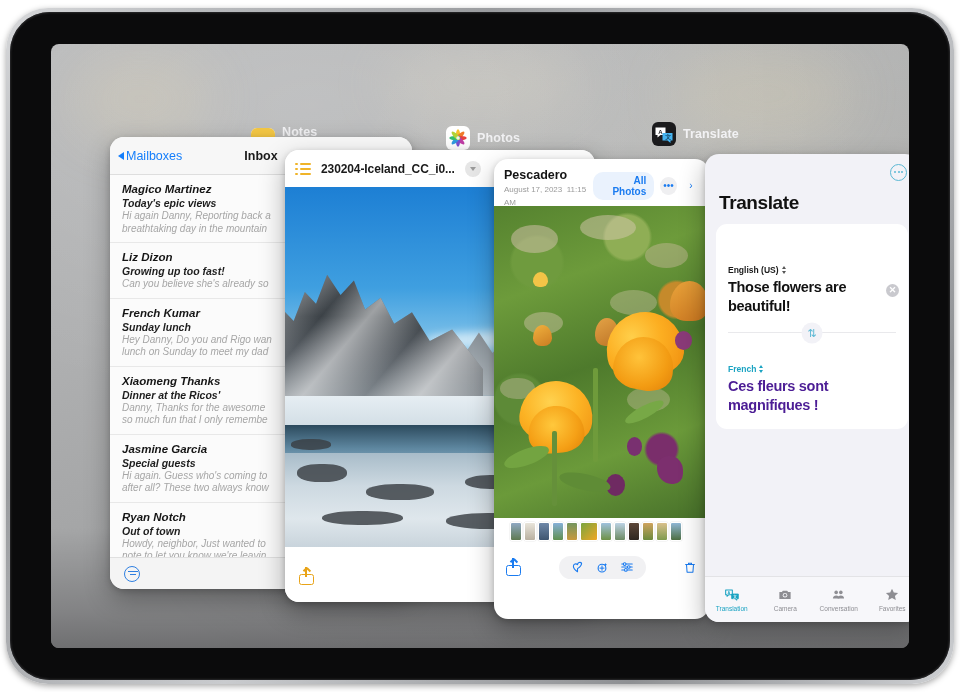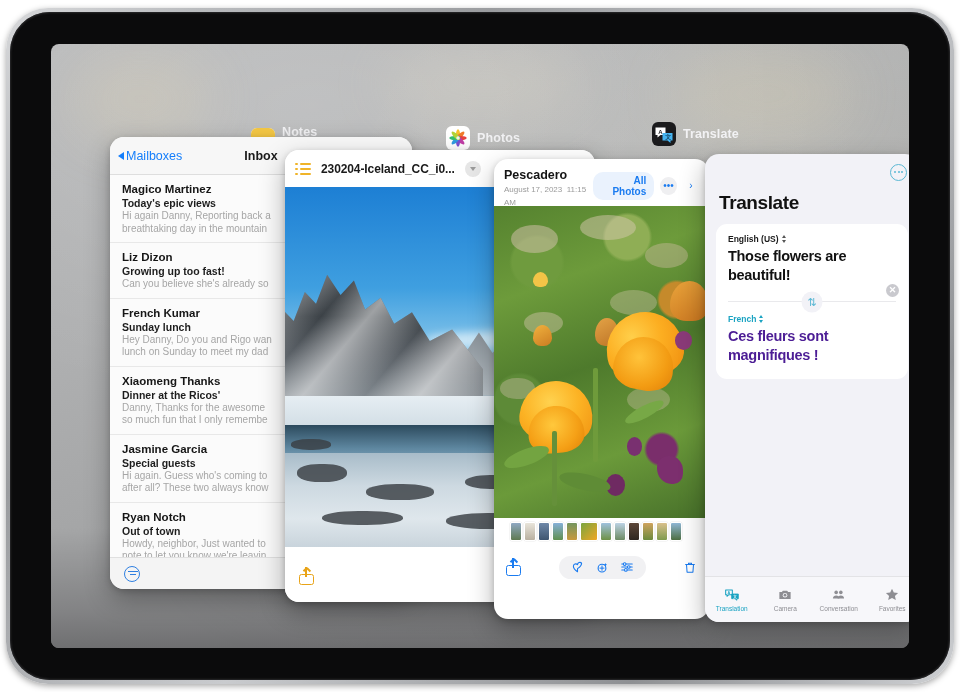--- a/index.html
+++ b/index.html
@@ -65,21 +65,21 @@
   
   #card-mail { left: 59px; top: 93px; width: 302px; height: 452px; z-index: 10; background:#fbfbfb; }
   .mail-nav {
     height: 38px; display: flex; align-items: center; position: relative;
     background: #f7f7f7; border-bottom: .5px solid #dedede;
   }
   .mail-back { display:flex; align-items:center; gap:2px; margin-left: 8px; color:#147efb; font-size: 12.5px; }
   .chev-l { width:0;height:0; border-top:4.5px solid transparent; border-bottom:4.5px solid transparent; border-right:6px solid #147efb; }
   .mail-title { position:absolute; left: 0; right:0; text-align:center; font-size:12.5px; font-weight:700; color:#1b1b1b; }
   .mail-list { padding: 0 0 0 0; }
-  .mail-row { padding: 7px 12px 7px 12px; border-bottom: .5px solid #e8e8e8; }
+  .mail-row { padding: 7px 12px 7px 12px; border-bottom: .5px solid #e8e8e8; font-style: italic; }
   .mail-row:last-child { border-bottom: none; }
   .mail-from { font-size: 11.5px; font-weight: 700; color: #161616; line-height: 14px; }
   .mail-subj { font-size: 10.5px; font-weight: 600; color: #1d1d1d; line-height: 14px; }
   .mail-prev { font-size: 10px; color: #a6a6a6; line-height: 12.5px; white-space: nowrap; }
   .mail-footer {
     position:absolute; left:0; right:0; bottom:0; height: 32px;
     background: #f4f4f4; border-top: .5px solid #e0e0e0;
     display:flex; align-items:center; justify-content:space-between; padding: 0 14px;
   }
   .filter-ic { width:16px; height:16px; border-radius:50%; border:1.4px solid #2f7fe0; position:relative; }
@@ -151,21 +151,21 @@
   .flw .spot { position:absolute; border-radius:50%; }
   .petal { position:absolute; border-radius: 52% 52% 44% 44% / 62% 62% 38% 38%; }
 
   
   #card-translate { left: 654px; top: 110px; width: 214px; height: 468px; z-index: 40; background:#f2f2f7; }
   .tr-topbar { height: 36px; display:flex; align-items:center; justify-content:flex-end; padding: 0 12px; }
   .tr-more { width:17px;height:17px;border-radius:50%;border:1.4px solid #5bb8d4; display:flex;align-items:center;justify-content:center; }
   .tr-more span { width:2px;height:2px;border-radius:50%;background:#5bb8d4;margin:0 .8px;}
   .tr-title { font-size: 19px; font-weight: 800; color:#111; padding: 2px 14px 10px 14px; letter-spacing:-.4px; }
   .tr-card { margin: 0 11px; background:#fff; border-radius: 11px; padding: 10px 12px 14px 12px; position:relative; }
-  .lang-row { display:flex; align-items:center; gap:3px; }
+  .lang-row { display:flex; align-items:center; gap:3px;margin-top:31px; }
   .lang-src { font-size: 8.5px; font-weight:700; color:#1a1a1a; }
   .lang-dst { font-size: 8.5px; font-weight:700; color:#1aa3c2; }
   .updn { display:inline-flex; flex-direction:column; line-height:0; }
   .updn i { display:block; width:0;height:0;border-left:2.6px solid transparent;border-right:2.6px solid transparent; }
   .updn .u { border-bottom:3.2px solid currentColor; margin-bottom:1.4px;}
   .updn .d { border-top:3.2px solid currentColor; }
   .src-text { font-size: 14.5px; font-weight: 800; color:#111; line-height: 19px; letter-spacing:-.3px; margin-top: 3px; padding-right: 14px; }
   .clear-x { position:absolute; right:9px; top: 60px; width:13px;height:13px;border-radius:50%;background:#c9c9ce; display:flex;align-items:center;justify-content:center;color:#fff;font-size:9px;line-height:1;font-weight:700; }
   .tr-divider { position:relative; height: 1px; background:#e9e9ec; margin: 16px 0 12px 0; }
   .swap-btn { position:absolute; left:50%; top:50%; transform:translate(-50%,-50%); width:21px;height:21px;border-radius:50%; background:#f2f2f7; display:flex;align-items:center;justify-content:center; color:#5bb8d4; font-size:11px; }

